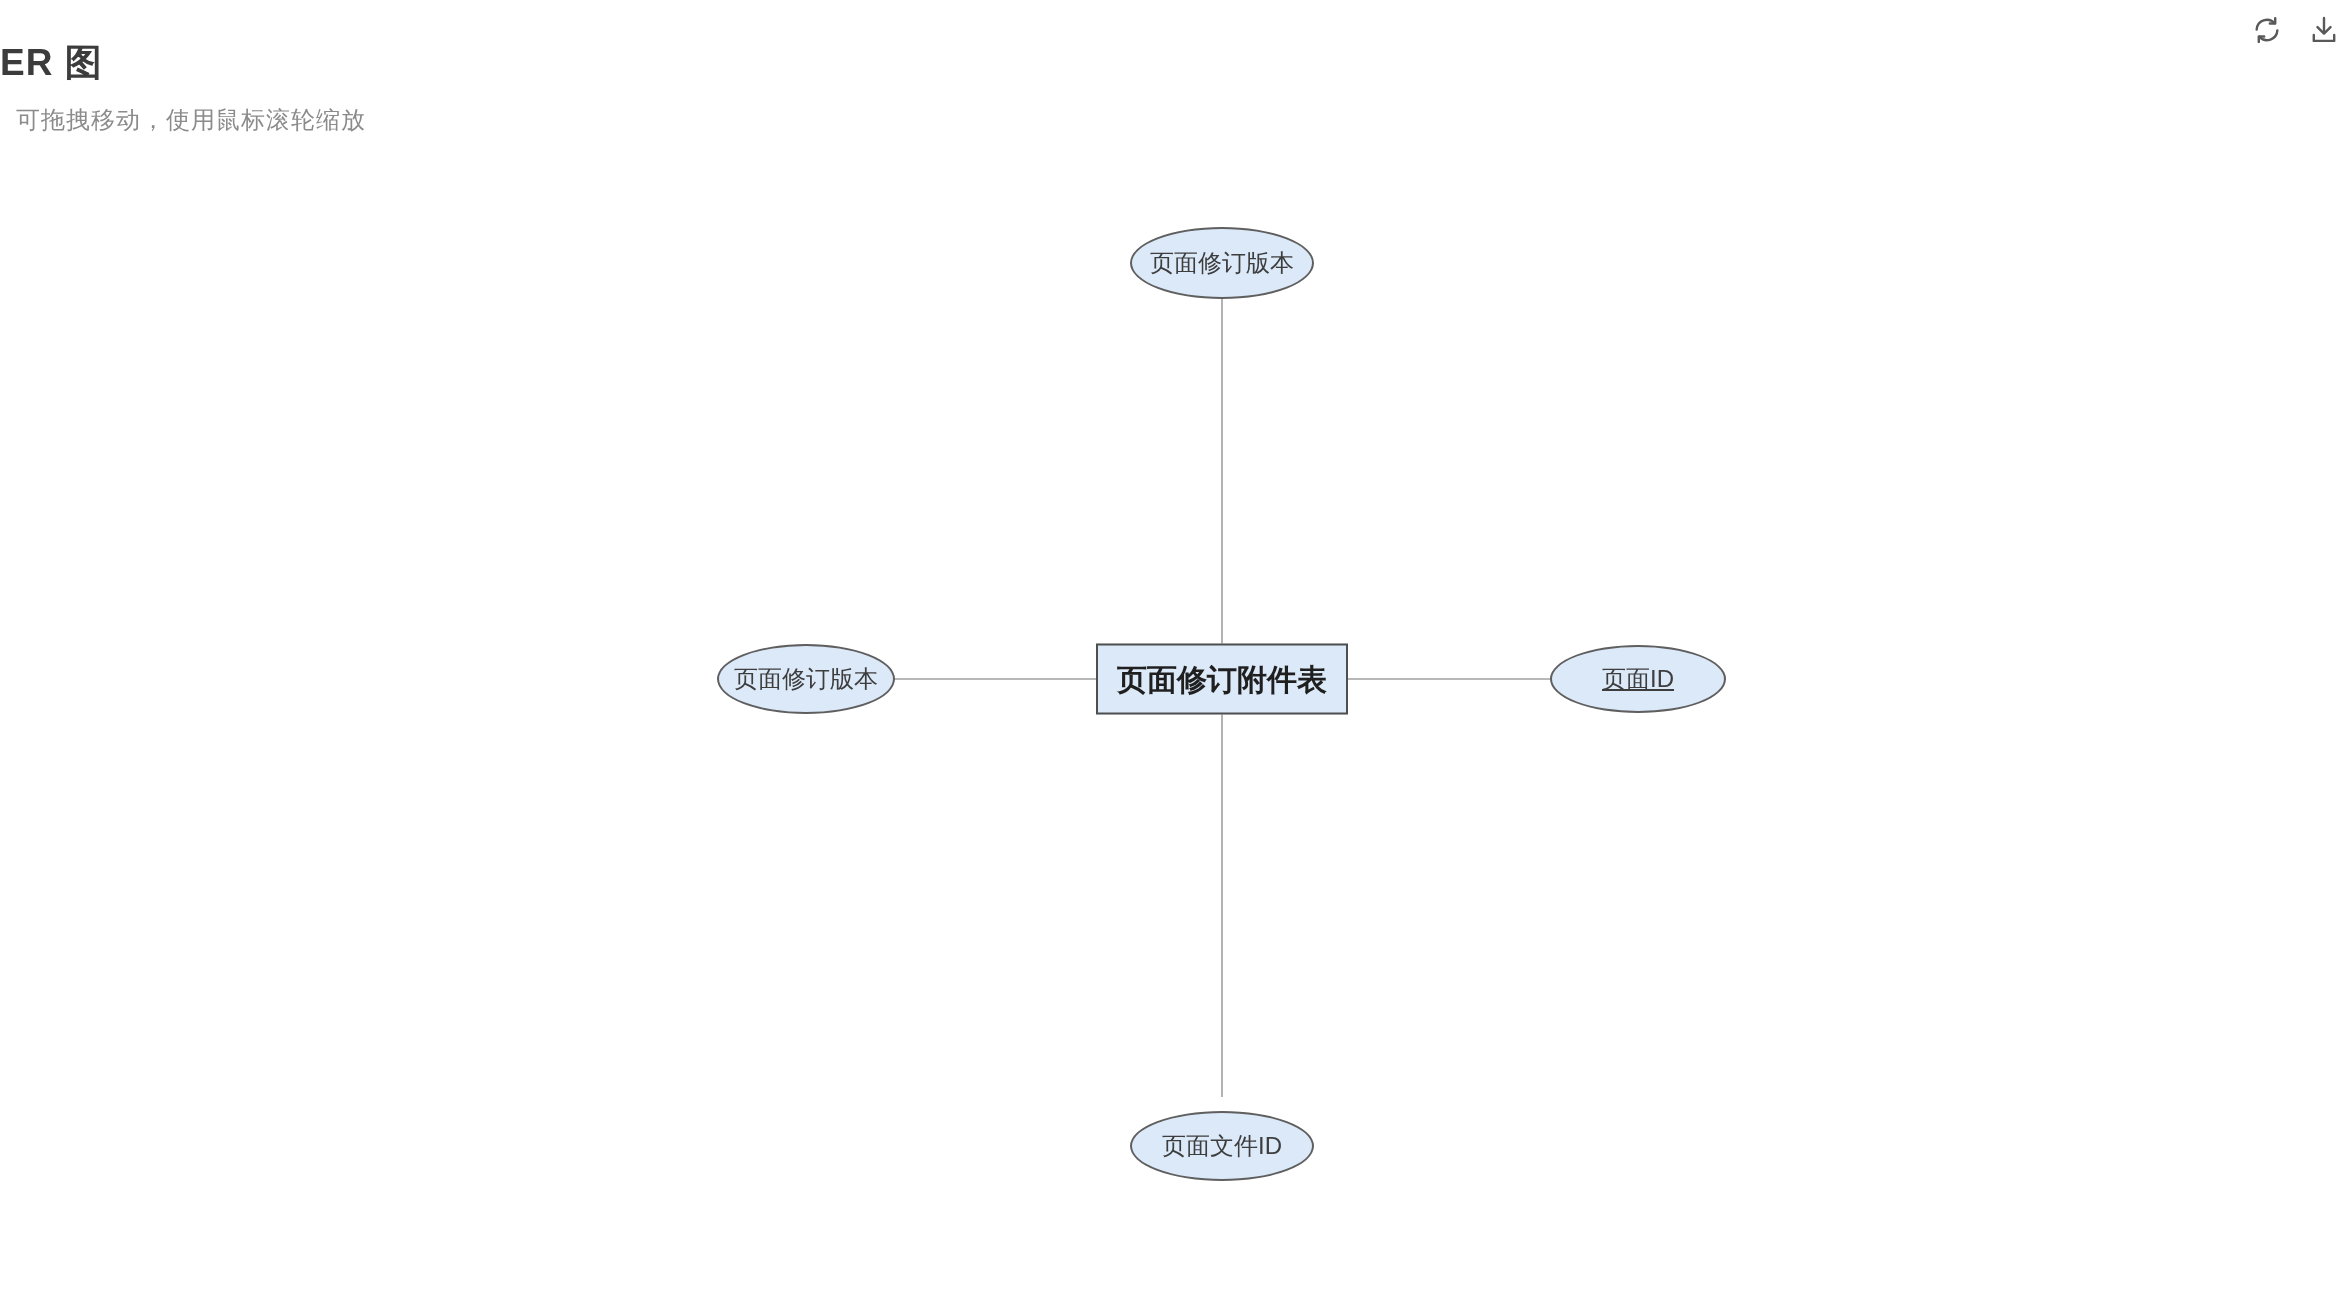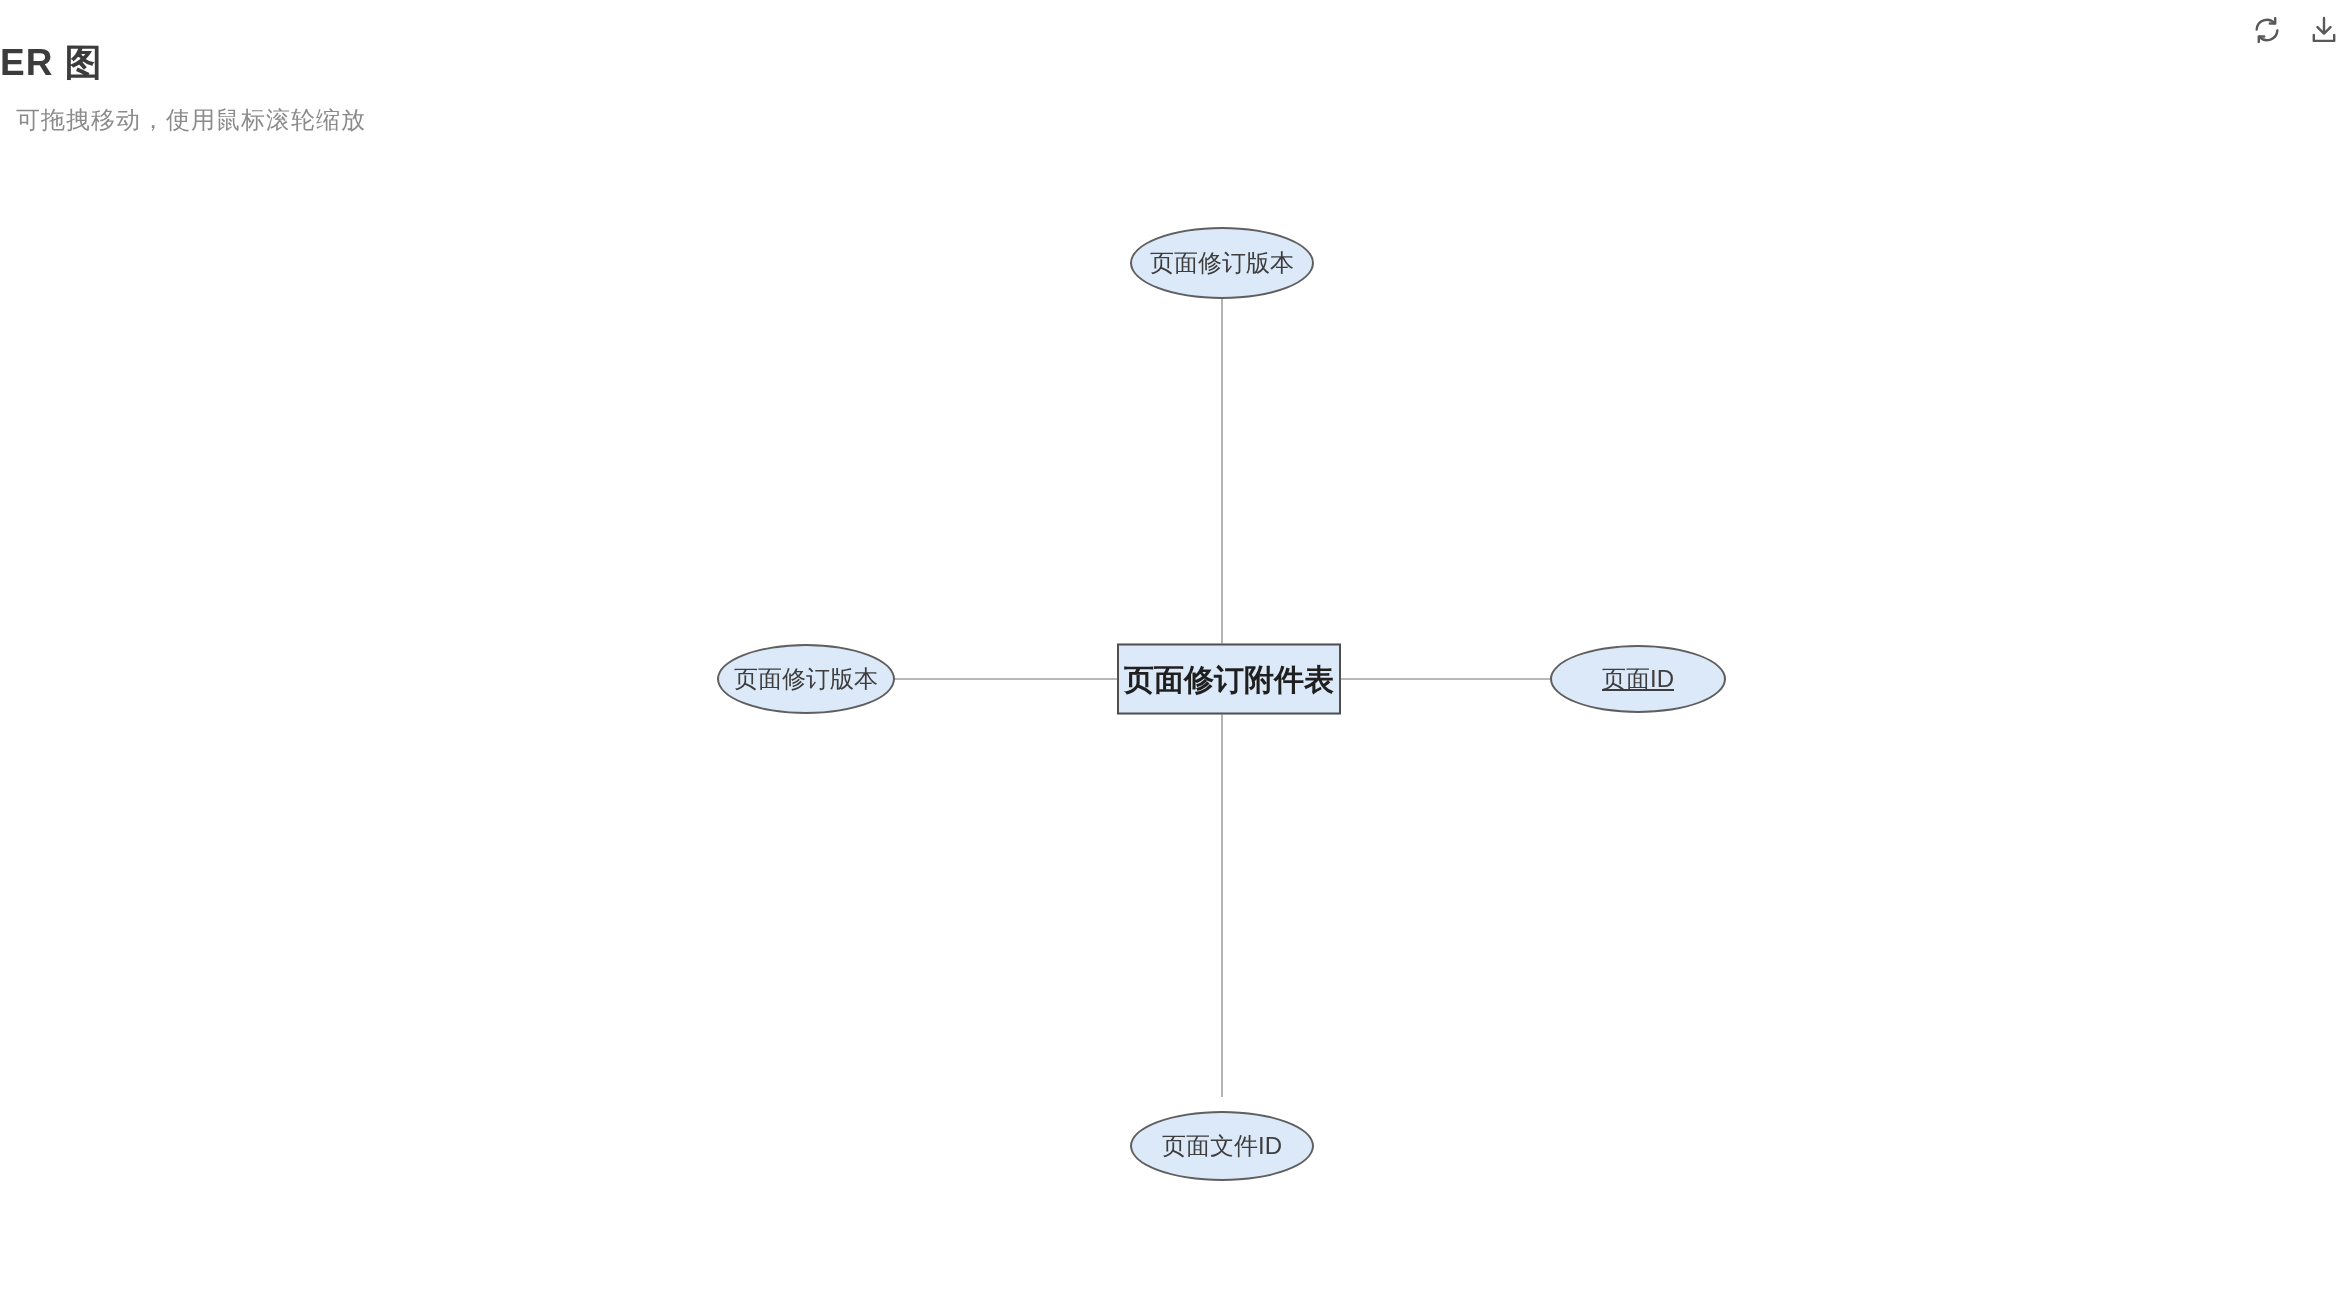--- a/index.html
+++ b/index.html
@@ -99,21 +99,21 @@
     border-color: var(--entity-border, #4f4f4f);
     color: var(--entity-text, #1f1f1f);
     font-weight: 700;
     font-size: 30px;
   }
 
   .node-top    { left: 1222px; top: 263px;  width: 184px; height: 72px; }
   .node-left   { left: 806px;  top: 679px;  width: 178px; height: 70px; }
   .node-right  { left: 1638px; top: 679px;  width: 176px; height: 68px; text-decoration: underline; }
   .node-bottom { left: 1222px; top: 1146px; width: 184px; height: 70px; }
-  .node-center { left: 1222px; top: 679px;  width: 224px; height: 71px; margin-left: 7px; }
+  .node-center { left: 1222px; top: 679px;  width: 252px; height: 71px; }
 </style>
 </head>
 <body>
 
 <div class="toolbar">
   <button class="icon-btn">
     <svg viewBox="0 0 24 24" fill="none" stroke="currentColor" stroke-width="1.7" stroke-linecap="round" stroke-linejoin="round">
       <path d="M19.3 12.3a7.3 7.3 0 0 1-12.7 4.5"></path>
       <path d="M4.7 11.7a7.3 7.3 0 0 1 12.7-4.5"></path>
       <path d="M17.8 3.6v3.8h-3.8"></path>

